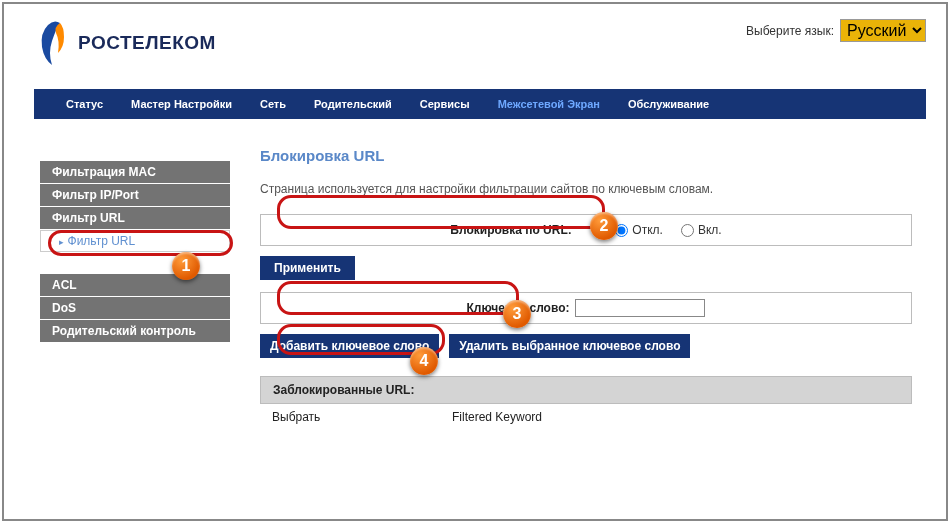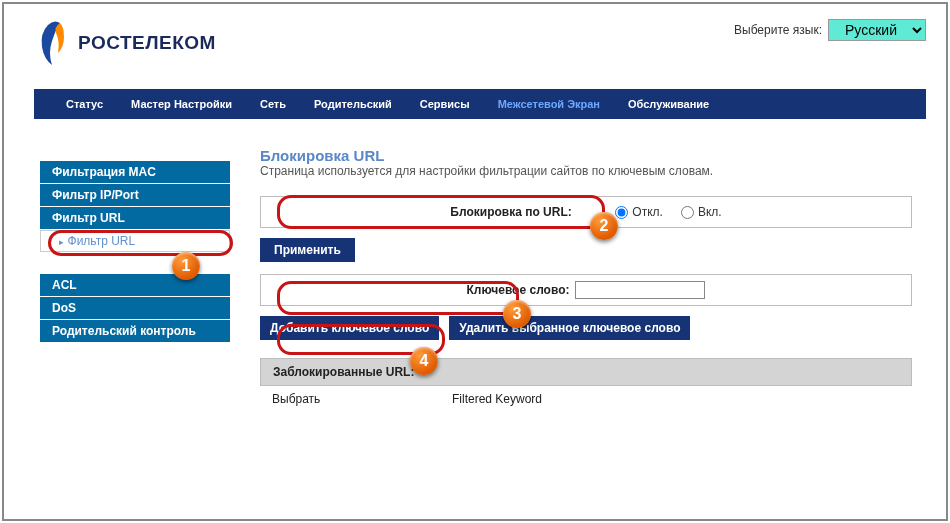--- a/index.html
+++ b/index.html
@@ -7,38 +7,38 @@
 .outer-frame { border:2px solid #888; width:946px; height:519px; margin:2px; position:relative; background:#fff; }
 .page-inner { padding:15px 20px 0 30px; }
 
 
 .header { display:flex; justify-content:space-between; align-items:flex-start; height:70px; }
 .logo { display:flex; align-items:center; gap:8px; }
 .logo-icon { width:36px; height:48px; position:relative; }
 .logo-icon svg { width:100%; height:100%; }
 .logo-text { font-weight:bold; font-size:19px; color:#1a2a5a; letter-spacing:0.5px; margin-top:0; }
 .lang { display:flex; align-items:center; gap:6px; font-size:12px; color:#333; }
-.lang select { border:1px solid #999; font-size:14px; padding:1px 12px; background:#5eead4; }
+.lang select { border:1px solid #999; font-size:16px; padding:1px 2px; background:#eab308; }
 
 
 .nav { background:#163475; display:flex; align-items:center; padding:0 18px; height:30px; }
 .nav-item { color:#fff; font-size:11px; font-weight:bold; padding:0 14px; line-height:30px; cursor:pointer; }
 .nav-item.active { color:#6ea8ff; }
 
 
 .body { display:flex; gap:30px; padding:28px 14px 0 6px; }
 .sidebar { width:190px; flex-shrink:0; padding-top:14px; }
-.side-item { background:#0369a1; color:#fff; font-size:12px; font-weight:bold; padding:4px 12px; border-bottom:1px solid #fff; cursor:pointer; }
+.side-item { background:#737373; color:#fff; font-size:12px; font-weight:bold; padding:4px 12px; border-bottom:1px solid #fff; cursor:pointer; }
 .side-sub { background:#fff; border:1px solid #ccc; font-size:12px; padding:3px 12px 3px 18px; color:#6090d0; position:relative; z-index:1; }
 .side-sub::before { content:"▸"; font-size:9px; margin-right:4px; color:#6090d0; }
 .side-gap { height:22px; }
 
 
 .content { flex:1; font-size:12px; }
-.page-title { color:#5a88c8; font-size:15px; font-weight:bold; margin-bottom:0; }
+.page-title { color:#5a88c8; font-size:15px; font-weight:bold; margin-bottom:18px; }
 .page-desc { color:#555; font-size:12px; margin-bottom:18px; }
 .row-box { border:1px solid #bcbcbc; background:#fff; padding:8px 12px; display:flex; align-items:center; gap:30px; margin-bottom:10px; min-height:32px;justify-content:center; }
 .row-box .lbl { font-weight:bold; color:#222; min-width:135px; }
 .radio-group { display:flex; align-items:center; gap:18px; }
 .radio-group label { display:flex; align-items:center; gap:4px; color:#333; cursor:pointer; }
 .radio-group input { margin:0; }
 .btn { background:#163475; color:#fff; border:none; padding:5px 14px; font-size:12px; font-weight:bold; cursor:pointer; }
 .btn-keyword { padding:5px 10px; }
 .kw-input { border:1px solid #888; width:130px; height:18px; padding:1px 4px; font-size:12px; }
 .kw-row-inner { display:flex; align-items:center; gap:6px; }

